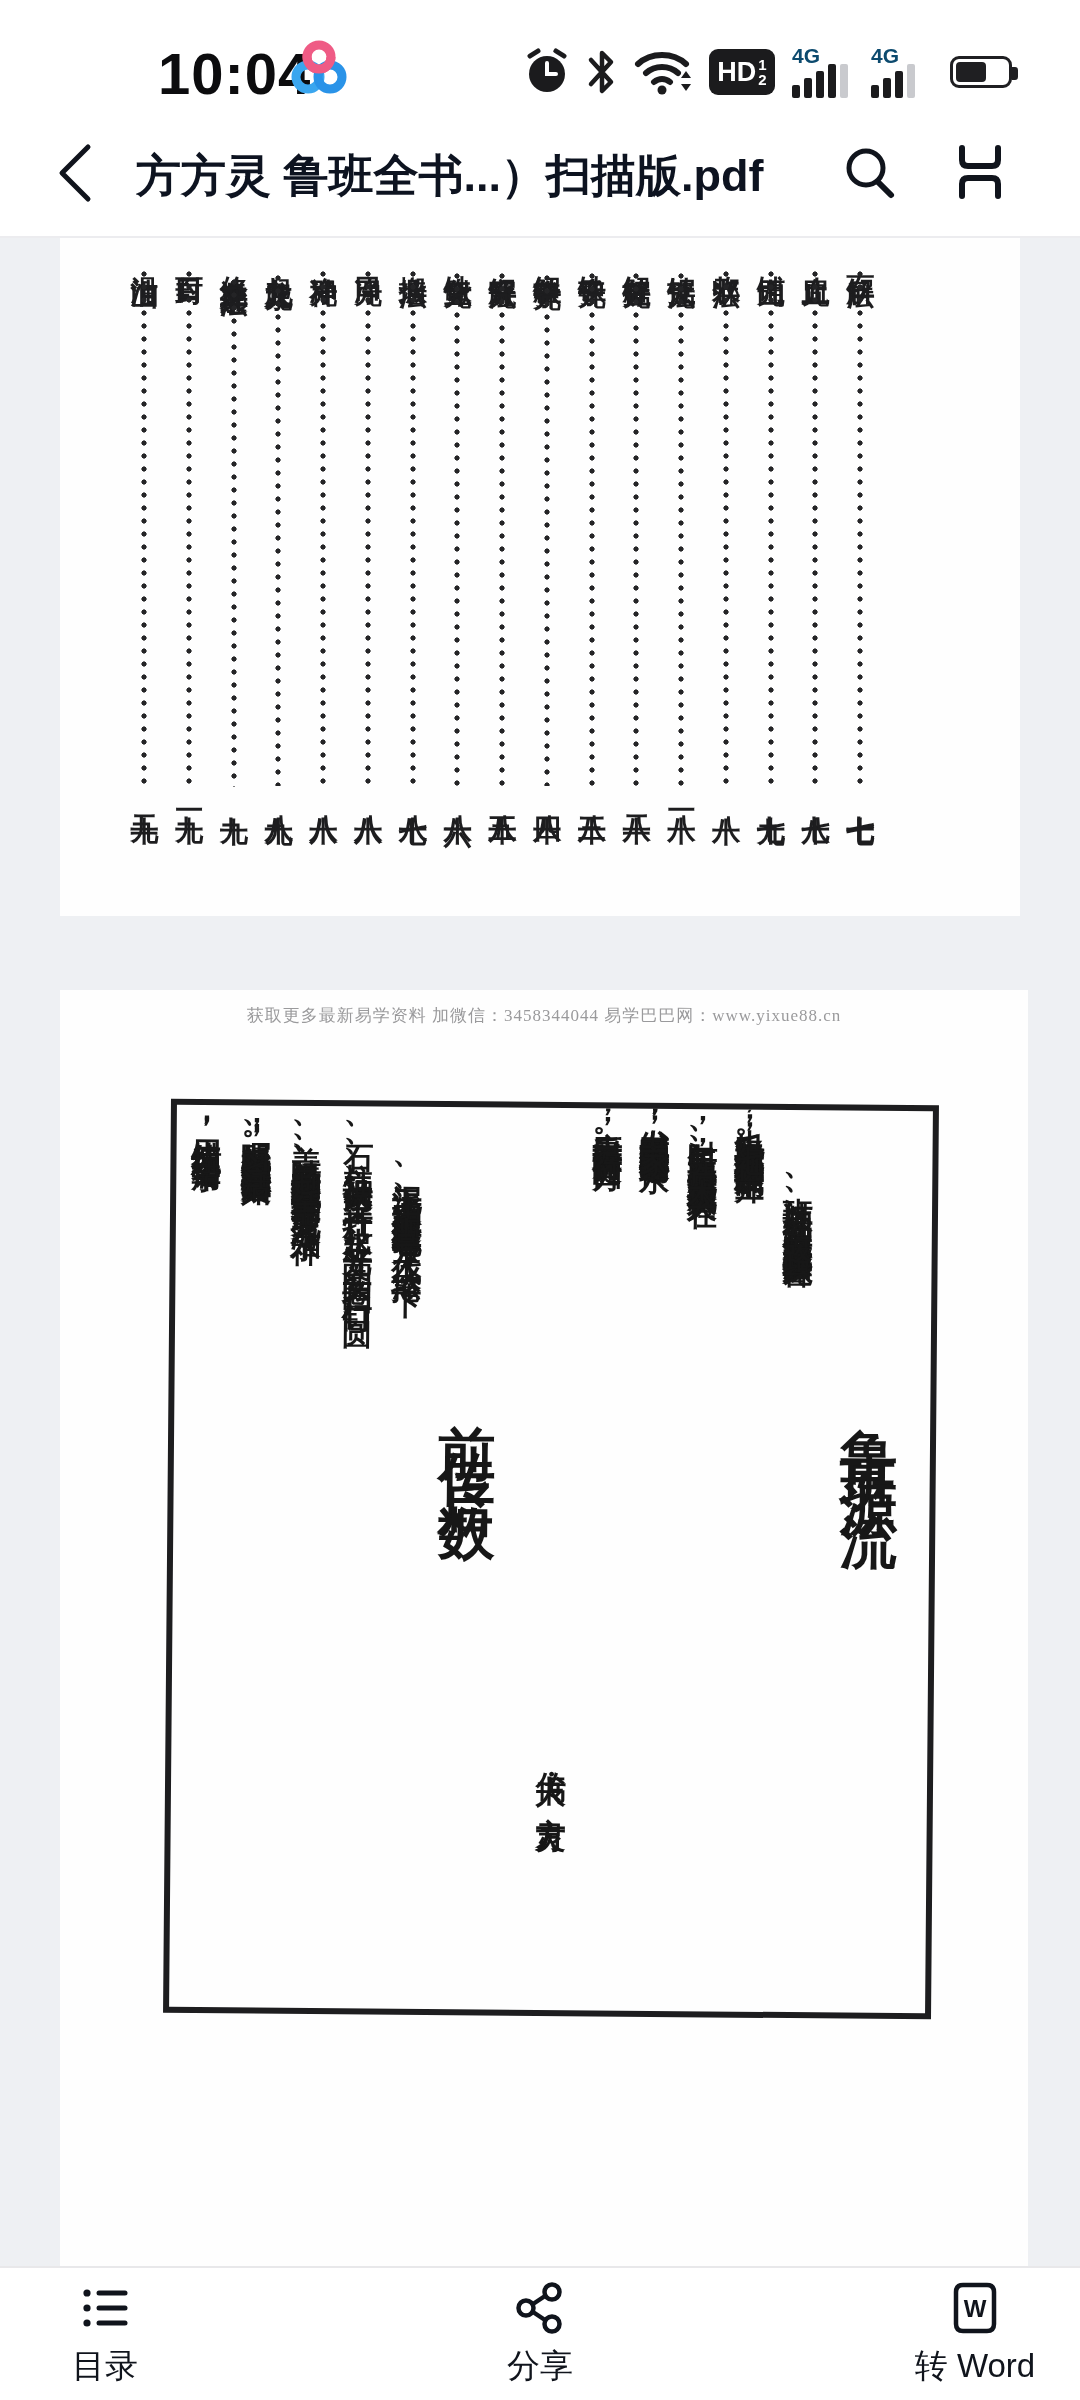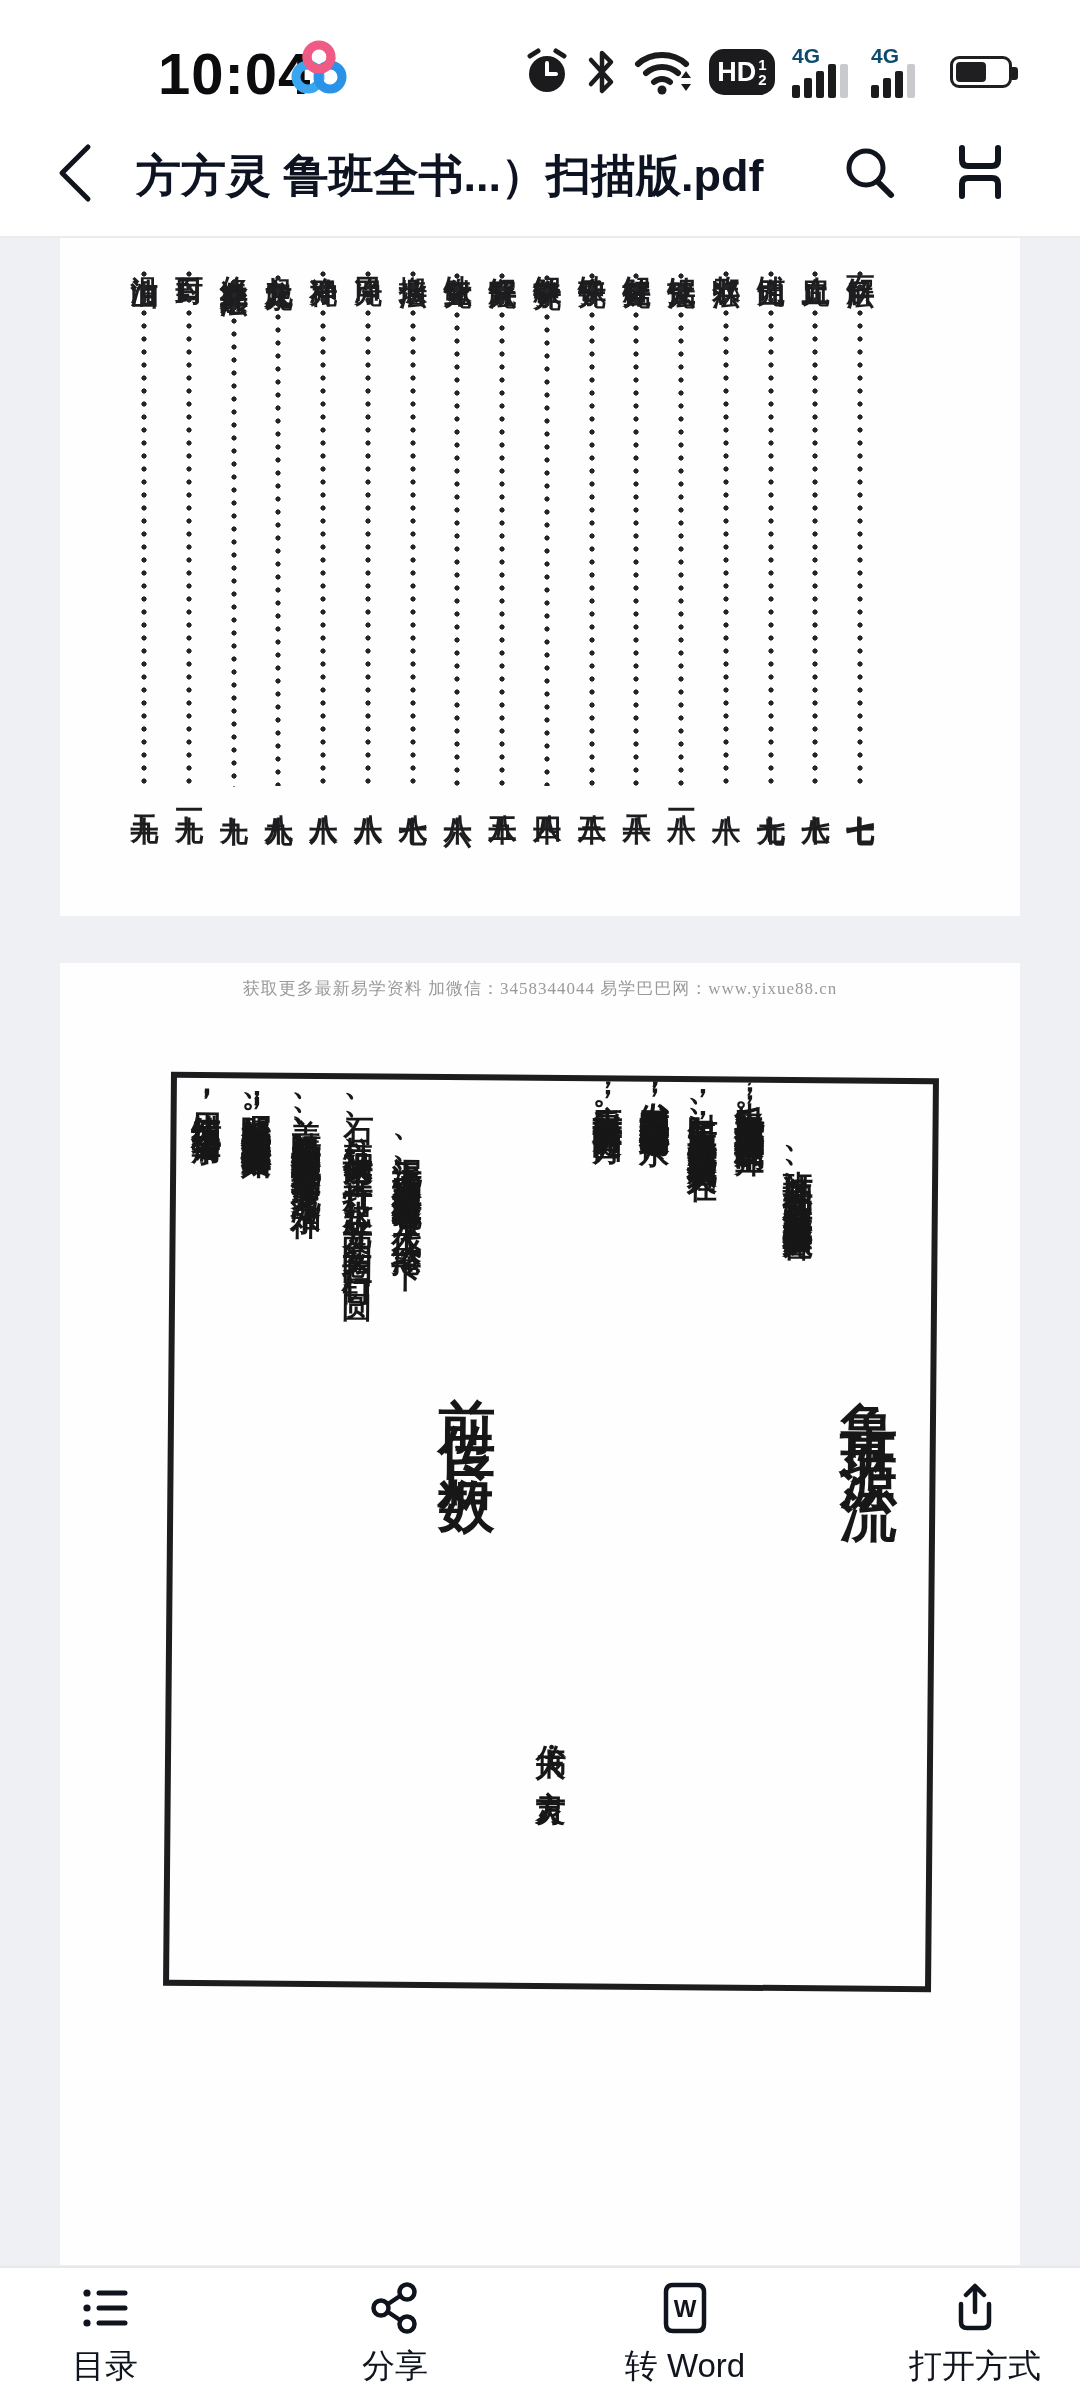--- a/index.html
+++ b/index.html
@@ -6,41 +6,41 @@
   body{
     width:1080px;height:2400px;position:relative;overflow:hidden;
     background:#eef0f3;font-family:"Liberation Sans","DejaVu Sans",sans-serif;
     -webkit-font-smoothing:antialiased;
   }
   
   .header-block{position:absolute;left:0;top:0;width:1080px;height:236px;background:#ffffff;border-bottom:2px solid #ececef;}
   .status-time{position:absolute;left:158px;top:40px;font-size:58px;font-weight:600;color:#0c0c0e;letter-spacing:1px;}
   .app-logo{position:absolute;left:284px;top:36px;width:70px;height:70px;}
   .status-right{position:absolute;right:68px;top:34px;height:76px;display:flex;align-items:center;gap:17px;}
-  .hd-badge{width:66px;height:46px;background:#1b1b1d;border-radius:15px;color:#fff;display:flex;align-items:center;justify-content:center;gap:2px;}
+  .hd-badge{width:66px;height:46px;background:#1b1b1d;border-radius:9px;color:#fff;display:flex;align-items:center;justify-content:center;gap:2px;}
   .hd-badge .hd-txt{font-size:27px;font-weight:700;letter-spacing:0;}
   .hd-stack{display:flex;flex-direction:column;line-height:1;}
   .hd-stack span{font-size:15px;font-weight:700;}
   .sig{width:62px;height:56px;position:relative;}
   .sig .sig-label{position:absolute;left:0;top:0;font-size:21px;font-weight:700;color:#0c4a6e;}
   .sig .bars{position:absolute;left:0;bottom:2px;display:flex;align-items:flex-end;gap:4px;}
   .sig .bars i{display:block;width:8px;background:#1b1b1d;border-radius:2px;}
   .sig .bars i.gray{background:#c9cace;}
   .battery{width:62px;height:32px;border:3px solid #1f1f22;border-radius:9px;position:relative;box-sizing:border-box;}
   .battery .fill{position:absolute;left:3px;top:3px;bottom:3px;width:30px;background:#1f1f22;border-radius:4px;}
   .battery .nub{position:absolute;right:-9px;top:8px;width:6px;height:13px;background:#1f1f22;border-radius:0 3px 3px 0;}
   
   .back-btn{position:absolute;left:54px;top:142px;width:40px;height:62px;}
   .doc-title{position:absolute;left:136px;top:146px;width:690px;font-size:45px;font-weight:700;color:#0d1320;white-space:nowrap;overflow:hidden;}
   .search-btn{position:absolute;left:840px;top:142px;width:60px;height:60px;}
   .viewmode-btn{position:absolute;left:948px;top:142px;width:64px;height:60px;}
   
   .page-card{position:absolute;left:60px;width:960px;background:#fefefe;}
   .card-1{top:238px;height:678px;}
-  .card-2{top:963px;height:1302px;}
+  .card-2{top:990px;height:1302px;padding-left:8px;}
   
   .toc-wrap{position:absolute;left:64px;top:16px;width:756px;height:542px;display:flex;flex-direction:row-reverse;justify-content:space-between;}
   .toc-col{width:40px;height:542px;display:flex;flex-direction:column;align-items:center;}
   .toc-title,.toc-num{
     writing-mode:vertical-rl;text-orientation:upright;
     font-family:"Liberation Serif","DejaVu Serif",serif;
     font-size:28px;font-weight:700;color:#1d1d1f;line-height:40px;letter-spacing:2px;
   }
   .toc-num{letter-spacing:1px;}
   .toc-leader{flex:1 1 auto;width:8px;margin:9px 0 7px;
@@ -300,24 +300,14 @@
   <div class="tool-item">
     <span class="t-icon">
       <svg width="56" height="56" viewBox="0 0 56 56">
         <path d="M18 5 H40 Q47 5 47 12 V44 Q47 51 40 51 H16 Q9 51 9 44 V40 L9 12 Q9 5 16 5 Z" fill="none" stroke="#10141c" stroke-width="4.5" stroke-linejoin="round"></path>
         <text x="28" y="37" text-anchor="middle" font-family="Liberation Sans, sans-serif" font-size="24" font-weight="700" fill="#10141c">W</text>
       </svg>
     </span>
     <span class="t-label">转 Word</span>
   </div>
 
-  <div class="tool-item">
-    <span class="t-icon">
-      <svg width="56" height="56" viewBox="0 0 56 56">
-        <path d="M14 24 V42 Q14 48 20 48 H36 Q42 48 42 42 V24" fill="none" stroke="#10141c" stroke-width="4.5" stroke-linecap="round"></path>
-        <line x1="28" y1="32" x2="28" y2="7" stroke="#10141c" stroke-width="4.5" stroke-linecap="round"></line>
-        <path d="M19 15 L28 6 L37 15" fill="none" stroke="#10141c" stroke-width="4.5" stroke-linecap="round" stroke-linejoin="round"></path>
-      </svg>
-    </span>
-    <span class="t-label">打开方式</span>
-  </div>
 
 </div>
 
 </body></html>

